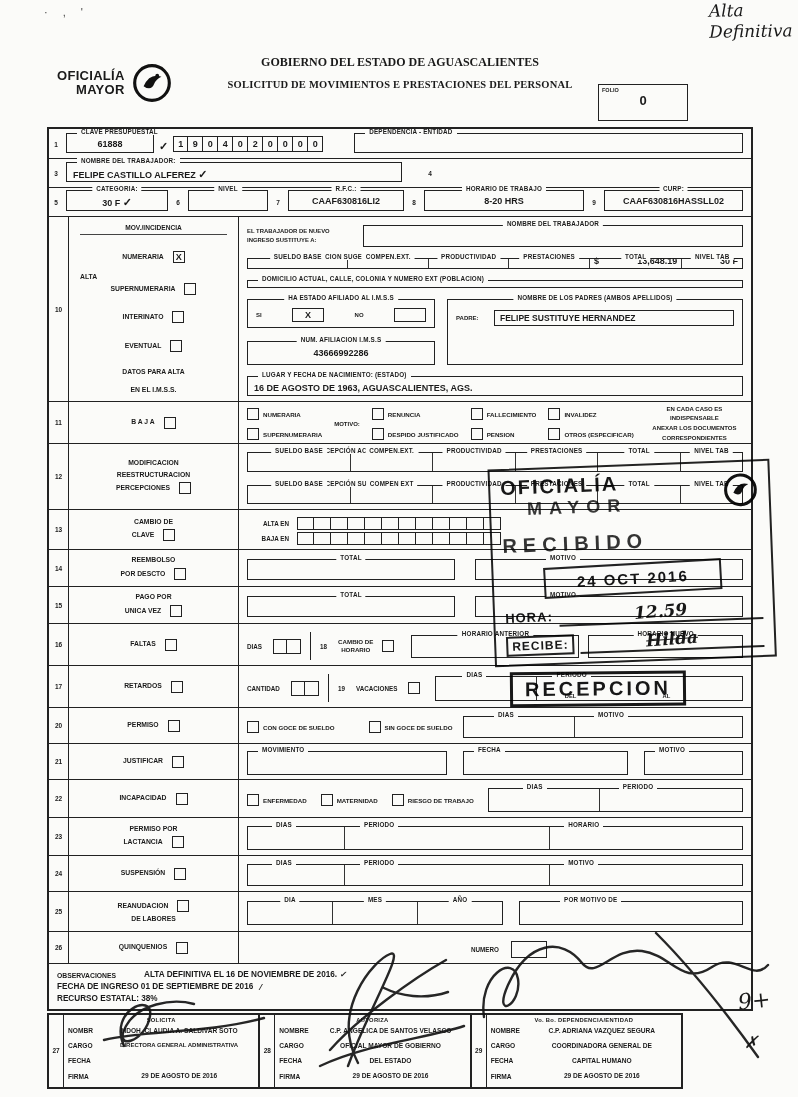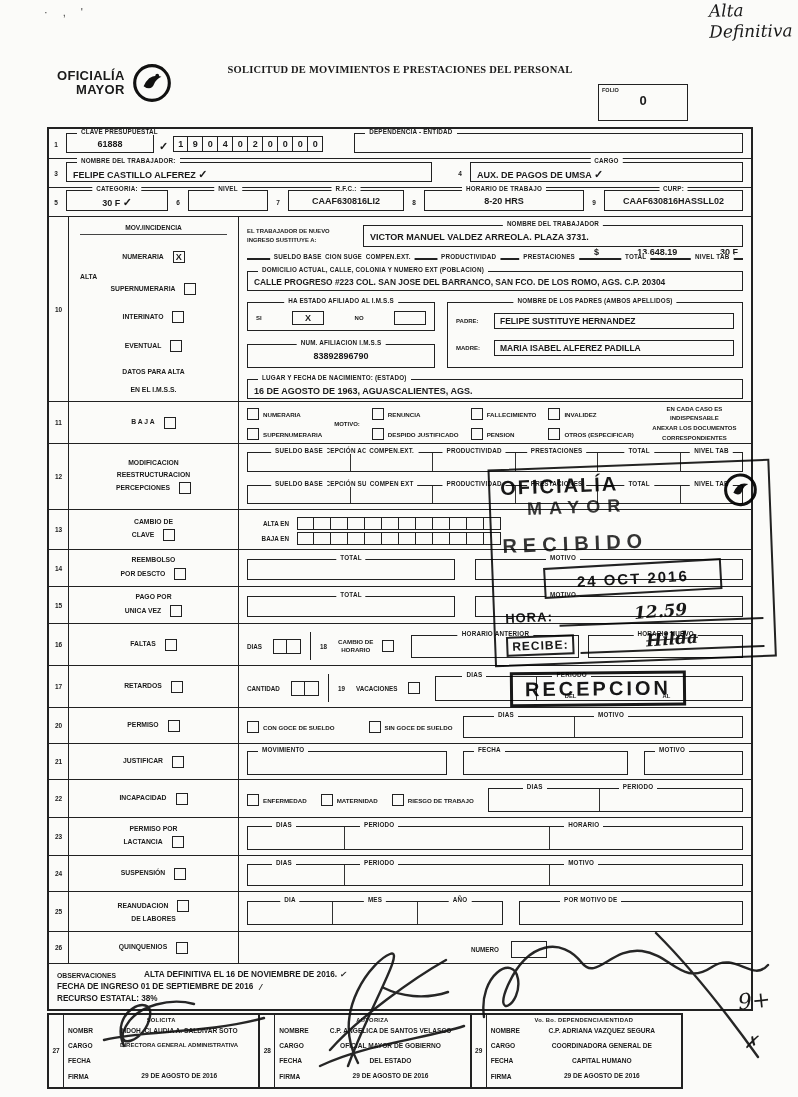--- a/index.html
+++ b/index.html
@@ -130,20 +130,21 @@
       <div>OFICIALÍA</div>
       <div>MAYOR</div>
     </div>
     <svg width="42" height="42" viewBox="0 0 40 40">
       <circle cx="20" cy="20" r="16.5" fill="none" stroke="#111" stroke-width="3"></circle>
       <path d="M12 23 q6 -13 17 -9 q-5 2 -7 7 q-3 7 -10 2 z" fill="#111"></path>
       <circle cx="25" cy="13" r="1.8" fill="#111"></circle>
     </svg>
   </div>
   <div class="titles serif">
+    <div class="t1">GOBIERNO DEL ESTADO DE AGUASCALIENTES</div>
     <div class="t3">SOLICITUD DE MOVIMIENTOS E PRESTACIONES DEL PERSONAL</div>
   </div>
   <div class="foliobox">
     <div class="foliolab">FOLIO</div>
     <div class="folioval">0</div>
   </div>
 
   <div class="formwrap">
   <div class="formbox">
 
@@ -166,35 +167,28 @@
         <div class="cell">0</div>
         <div class="cell">0</div>
       </div>
       <div class="f" style="flex:1;height:20px;margin-left:26px">
         <span class="lab">DEPENDENCIA - ENTIDAD</span>
       </div>
     </div>
 
     <div class="toprow">
       <span class="num">3</span>
-      <div class="f" style="width:366px;height:20px">
+      <div class="f" style="width:336px;height:20px">
         <span class="lab">NOMBRE DEL TRABAJADOR:</span>
         <div class="val" style="padding-top:5px">
           <span>FELIPE CASTILLO ALFEREZ</span>
           <span class="chk">✓</span>
         </div>
       </div>
       <span class="num" style="margin-left:18px">4</span>
-      <div class="f" style="flex:1;height:20px">
-        <span class="lab c">CARGO</span>
-        <div class="val" style="padding-top:5px">
-          <span>AUX. DE PAGOS DE UMSA</span>
-          <span class="chk">✓</span>
-        </div>
-      </div>
     </div>
 
     <div class="toprow">
       <span class="num">5</span>
       <div class="f" style="width:102px;height:21px">
         <span class="lab c">CATEGORIA:</span>
         <div class="val c" style="padding-top:5px">
           <span>30 F</span>
           <span class="chk">✓</span>
         </div>
@@ -248,21 +242,20 @@
         <div style="margin-top:10px">EN EL I.M.S.S.</div>
       </div>
       <div class="mbody" style="gap:11px; justify-content:flex-start;">
         <div class="hflex">
           <div style="width:108px; font-size:5.9px; font-weight:700; line-height:1.5;">
             <div>EL TRABAJADOR DE NUEVO</div>
             <div>INGRESO SUSTITUYE A:</div>
           </div>
           <div class="f" style="flex:1;height:22px">
             <span class="lab c">NOMBRE DEL TRABAJADOR</span>
-            <div class="val">VICTOR MANUEL VALDEZ ARREOLA. PLAZA 3731.</div>
           </div>
         </div>
         <div class="f" style="height:32px">
           <span class="lab" style="left:46px">PERCEPCION SUGERIDA</span>
           <div class="pgrid">
             <div class="pcol" style="flex:1.25">
                   <span class="lab c">SUELDO BASE</span>
                 </div>
             <div class="pcol">
                   <span class="lab c">COMPEN.EXT.</span>
@@ -283,50 +276,45 @@
             <div class="pcol" style="flex:.75">
               <span class="lab c">NIVEL TAB</span>
               <div class="pval" style="justify-content:flex-end">
                     <span>30 F</span>
                   </div>
             </div>
           </div>
         </div>
         <div class="f" style="height:23px">
           <span class="lab">DOMICILIO ACTUAL, CALLE, COLONIA Y NUMERO EXT (POBLACION)</span>
-          <div class="val" style="font-size:8.4px">CALLE PROGRESO #223 COL. SAN JOSE DEL BARRANCO,  SAN FCO. DE LOS ROMO, AGS. C.P. 20304</div>
         </div>
         <div class="hflex" style="align-items:stretch; gap:12px">
           <div style="width:188px; display:flex; flex-direction:column; gap:13px;">
             <div class="f" style="height:29px">
               <span class="lab c">HA ESTADO AFILIADO AL I.M.S.S</span>
               <div class="hflex" style="padding:8px 8px 0; gap:6px; justify-content:space-between;">
                 <span class="tinylab">SI</span>
                 <span class="cb" style="width:32px;height:14px">
                       <span>X</span>
                     </span>
                 <span class="tinylab">NO</span>
                 <span class="cb" style="width:32px;height:14px"></span>
               </div>
             </div>
             <div class="f" style="height:24px">
               <span class="lab c">NUM. AFILIACION I.M.S.S</span>
-              <div class="val c">83892896790</div>
+              <div class="val c">43666992286</div>
             </div>
           </div>
           <div class="f" style="flex:1">
             <span class="lab c">NOMBRE DE LOS PADRES (AMBOS APELLIDOS)</span>
             <div style="padding:10px 8px 4px; display:flex; flex-direction:column; gap:11px;">
               <div class="hflex">
                 <span class="tinylab" style="width:30px">PADRE:</span>
                 <div class="pv">FELIPE SUSTITUYE HERNANDEZ</div>
-              </div>
-              <div class="hflex">
-                <span class="tinylab" style="width:30px">MADRE:</span>
-                <div class="pv">MARIA ISABEL ALFEREZ PADILLA</div>
               </div>
             </div>
           </div>
         </div>
         <div class="f" style="height:23px">
           <span class="lab">LUGAR Y FECHA DE NACIMIENTO: (ESTADO)</span>
           <div class="val">16 DE AGOSTO DE 1963, AGUASCALIENTES, AGS.</div>
         </div>
       </div>
     </div>

